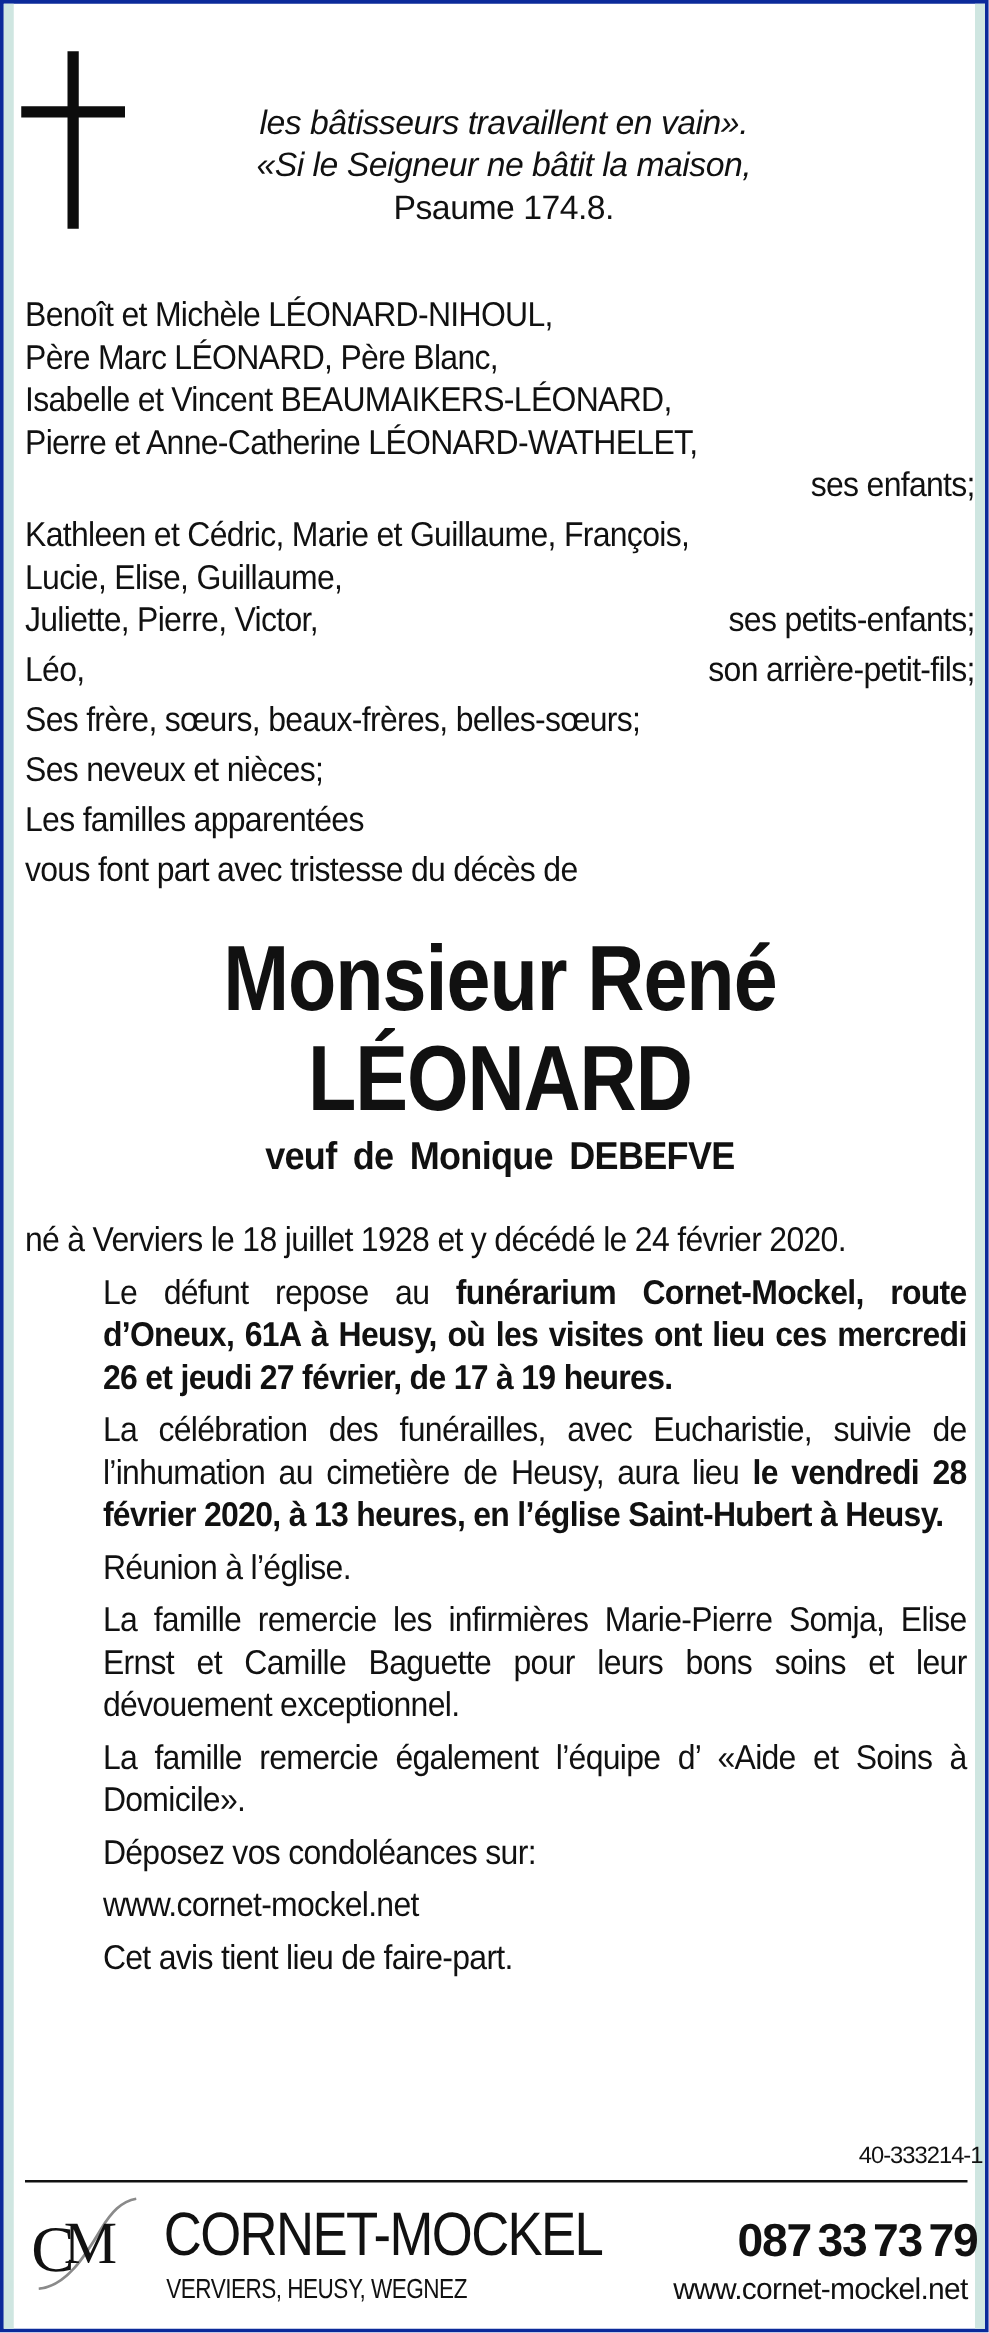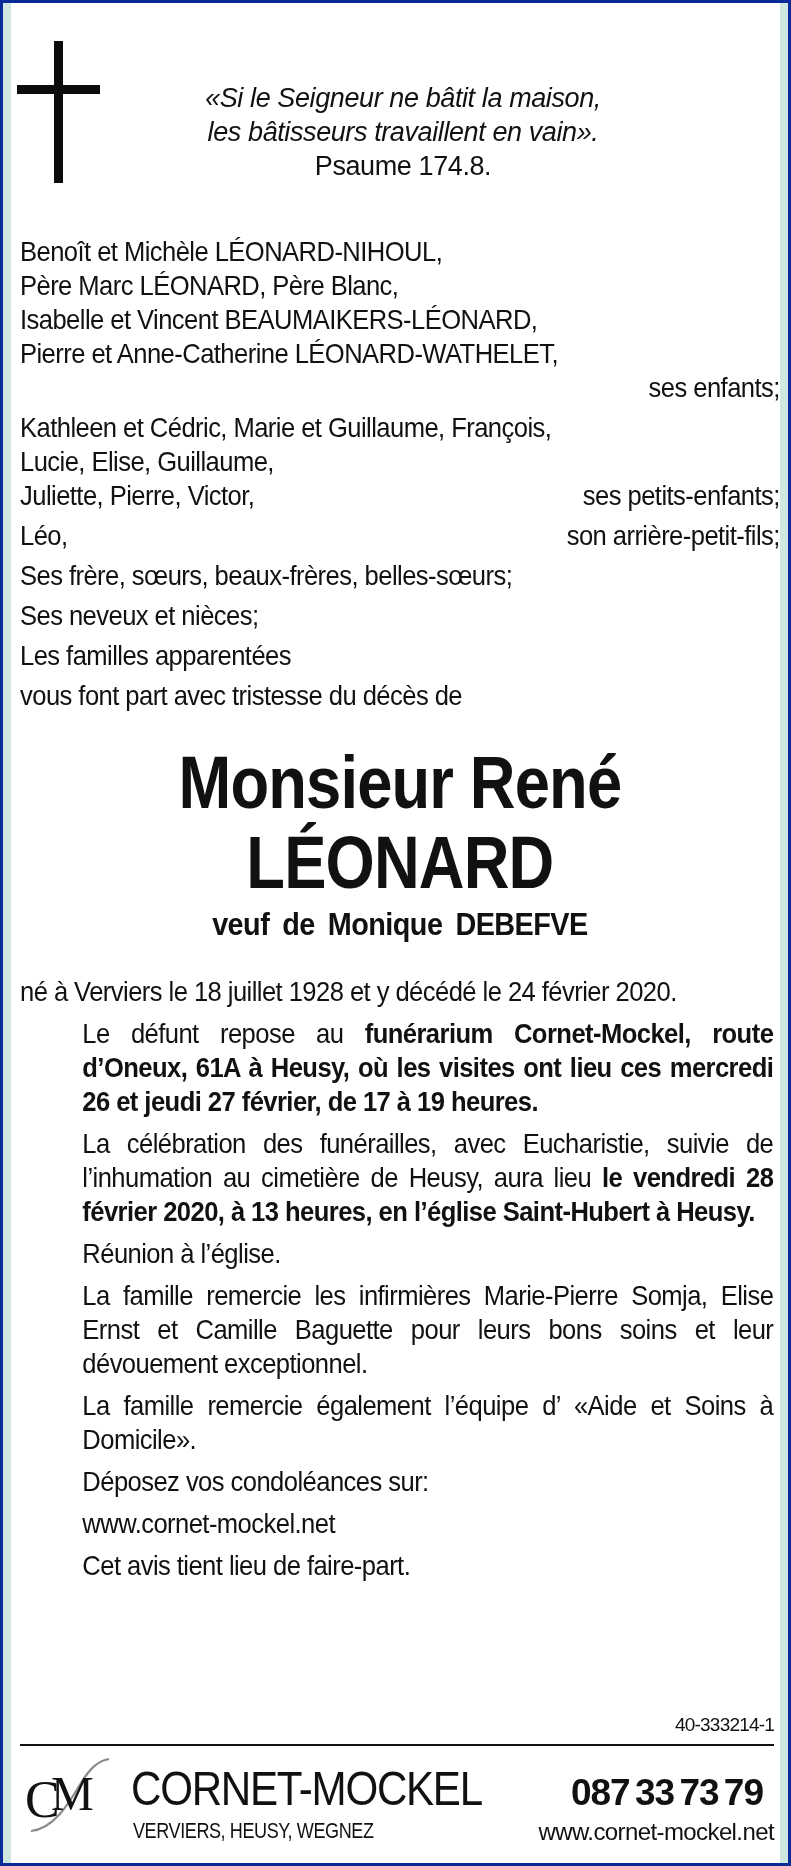--- a/index.html
+++ b/index.html
@@ -55,21 +55,21 @@
       display: block; text-align: center;
       font-weight: 700; font-size: 31px; line-height: 40px;
       margin-top: 2px; word-spacing: 6px;
     }
     .para { display: block; text-align: justify; text-align-last: left; margin-top: 8px; }
     .indent { padding-left: 67px; }
     b { font-weight: 700; }
     .first-para { margin-top: 30px; }
 
     .refnum {
-      position: absolute; right: 14px; top: 1711px;
+      position: absolute; right: 2px; top: 1711px;
       font-size: 19px; letter-spacing: -0.8px;
     }
     .rule {
       position: absolute; left: 17px; right: 14px; top: 1741px;
       height: 2px; background: #111111;
     }
     .logo {
       position: absolute; left: 20px; top: 1752px; width: 92px; height: 80px;
     }
     .brand {
@@ -77,21 +77,21 @@
       font-size: 49px; font-weight: 400; letter-spacing: -1.5px;
       transform: scaleX(0.86); transform-origin: left top;
       line-height: 50px;
     }
     .brand-sub {
       position: absolute; left: 130px; top: 1815px;
       font-size: 22px; letter-spacing: -0.5px;
       transform: scaleX(0.82); transform-origin: left top;
     }
     .phone {
-      position: absolute; right: 25px; top: 1769px;
+      position: absolute; right: 6px; top: 1769px;
       font-size: 37px; font-weight: 700; letter-spacing: -1px;
       word-spacing: -4px;
     }
     .web {
       position: absolute; right: 14px; top: 1815px;
       font-size: 24px; letter-spacing: -0.6px;
     }
   </style>
 </head>
 <body>
@@ -99,22 +99,22 @@
 <div class="page">
   <div class="strip-left"></div>
   <div class="strip-right"></div>
 
   <div>
     <div class="cross-v"></div>
     <div class="cross-h"></div>
   </div>
 
   <div class="quote">
+    <span class="qline">les bâtisseurs travaillent en vain».</span>
     <span class="qline">«Si le Seigneur ne bâtit la maison,</span>
-    <span class="qline">les bâtisseurs travaillent en vain».</span>
     <span class="ref">Psaume 174.8.</span>
   </div>
 
   <div class="content">
     <div>
       <span class="line">Benoît et Michèle LÉONARD-NIHOUL,</span>
       <span class="line">Père Marc LÉONARD, Père Blanc,</span>
       <span class="line">Isabelle et Vincent BEAUMAIKERS-LÉONARD,</span>
       <span class="line">Pierre et Anne-Catherine LÉONARD-WATHELET,</span>
       <span class="line right">ses enfants;</span>

